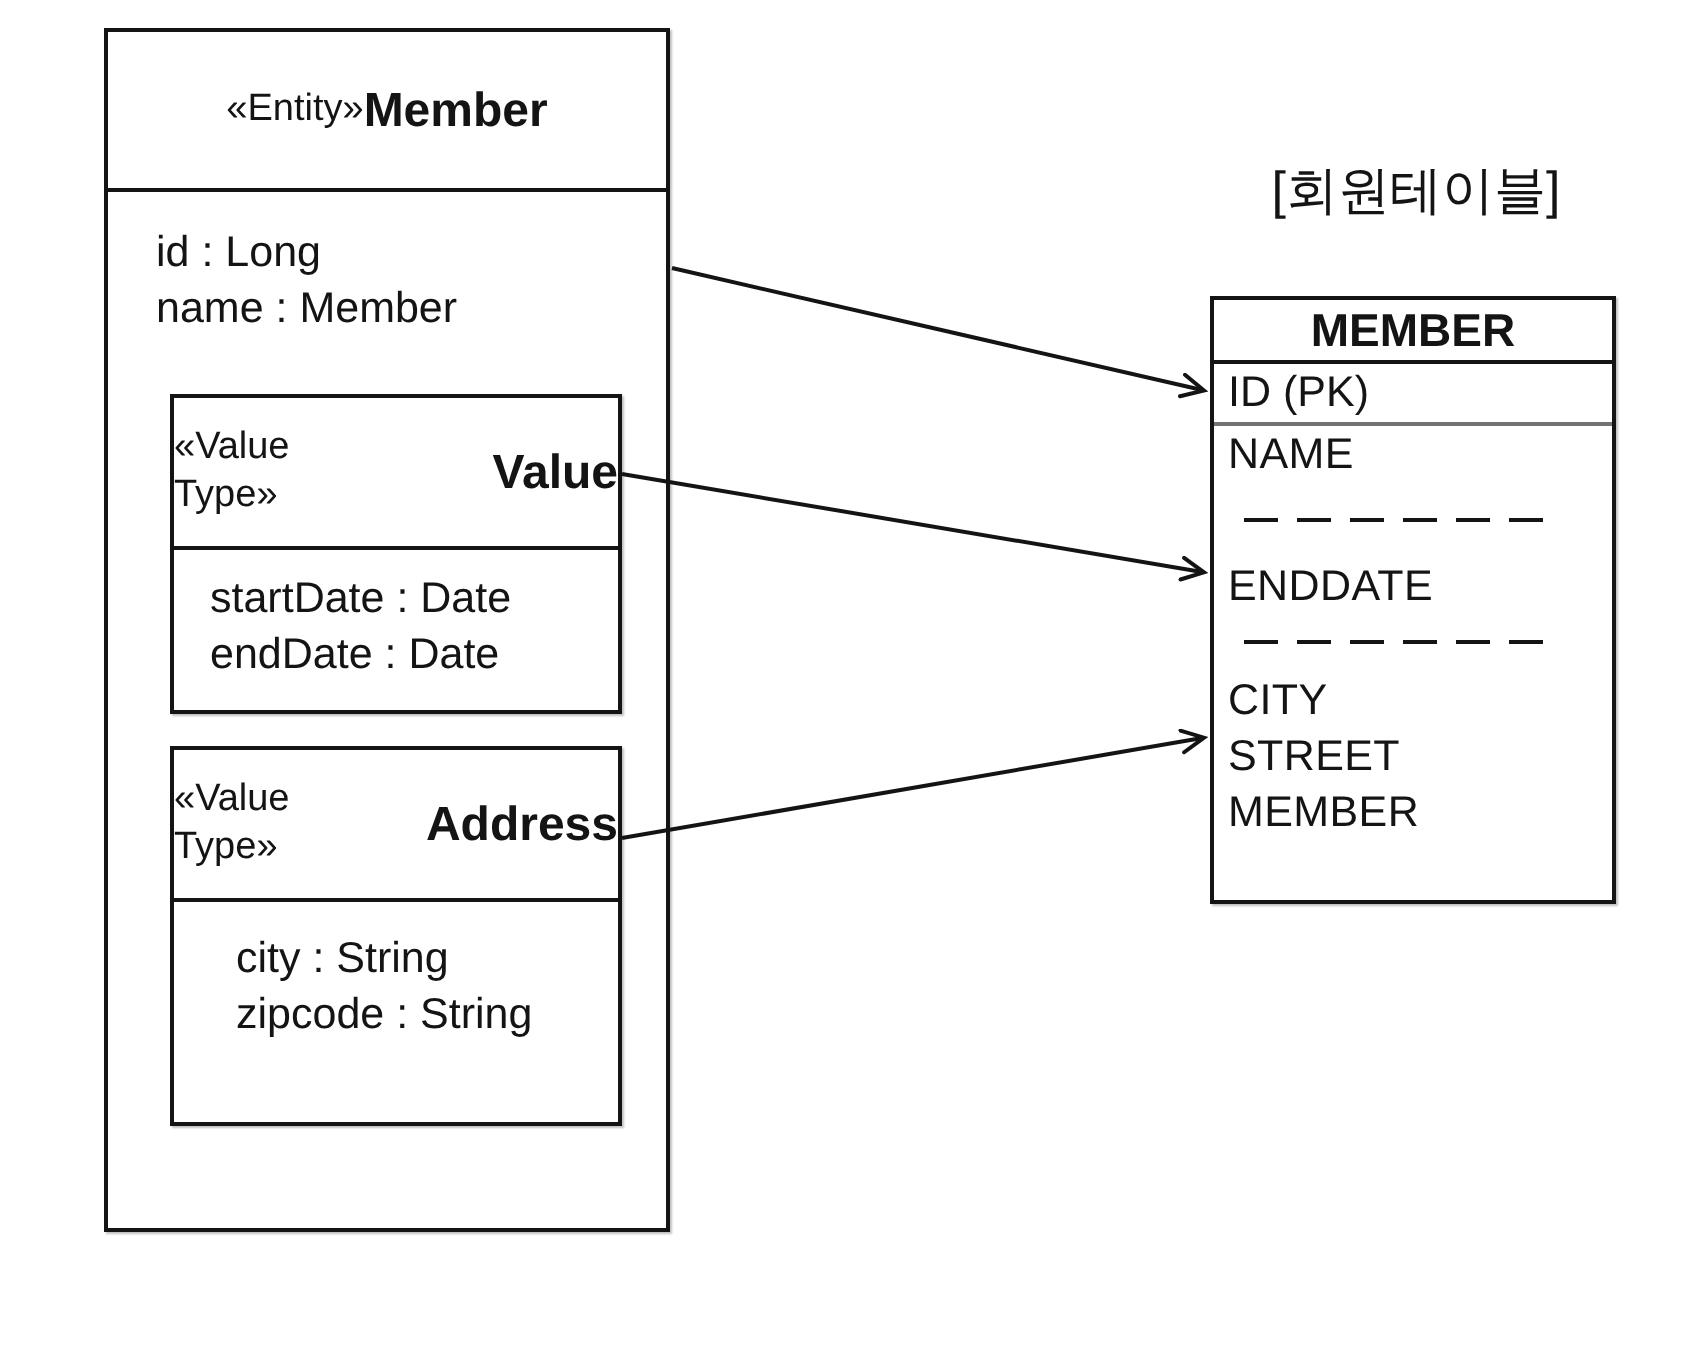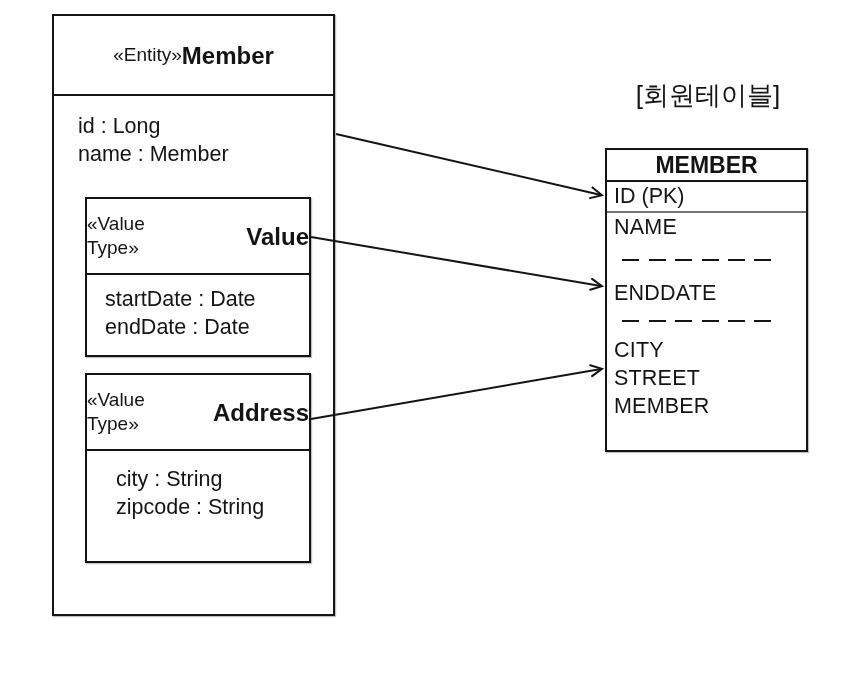--- a/index.html
+++ b/index.html
@@ -31,21 +31,21 @@
   .attrs { font-size: 21.5px; line-height: 28px; }
 
   .entity-box { left: 52px; top: 14px; width: 283px; height: 602px; }
   .entity-box .box-header { height: 80px; }
   .entity-box .attrs { padding: 16px 0 0 24px; }
 
   .period-box { left: 85px; top: 197px; width: 226px; height: 160px; }
   .address-box { left: 85px; top: 373px; width: 226px; height: 190px; }
   .vt-box .box-header { height: 76px; gap: 48px; }
   .period-box .attrs { padding: 10px 0 0 18px; }
-  .address-box .attrs { padding: 14px 0 0 29px; }
+  .address-box .attrs { padding: 14px 0 0 11px; margin-left: 20px; }
 
   .table-caption {
     position: absolute;
     left: 588px; top: 80px; width: 240px;
     text-align: center;
     font-size: 26px;
     line-height: 30px;
   }
   .db-table { left: 605px; top: 148px; width: 203px; height: 304px; }
   .db-table-name {

